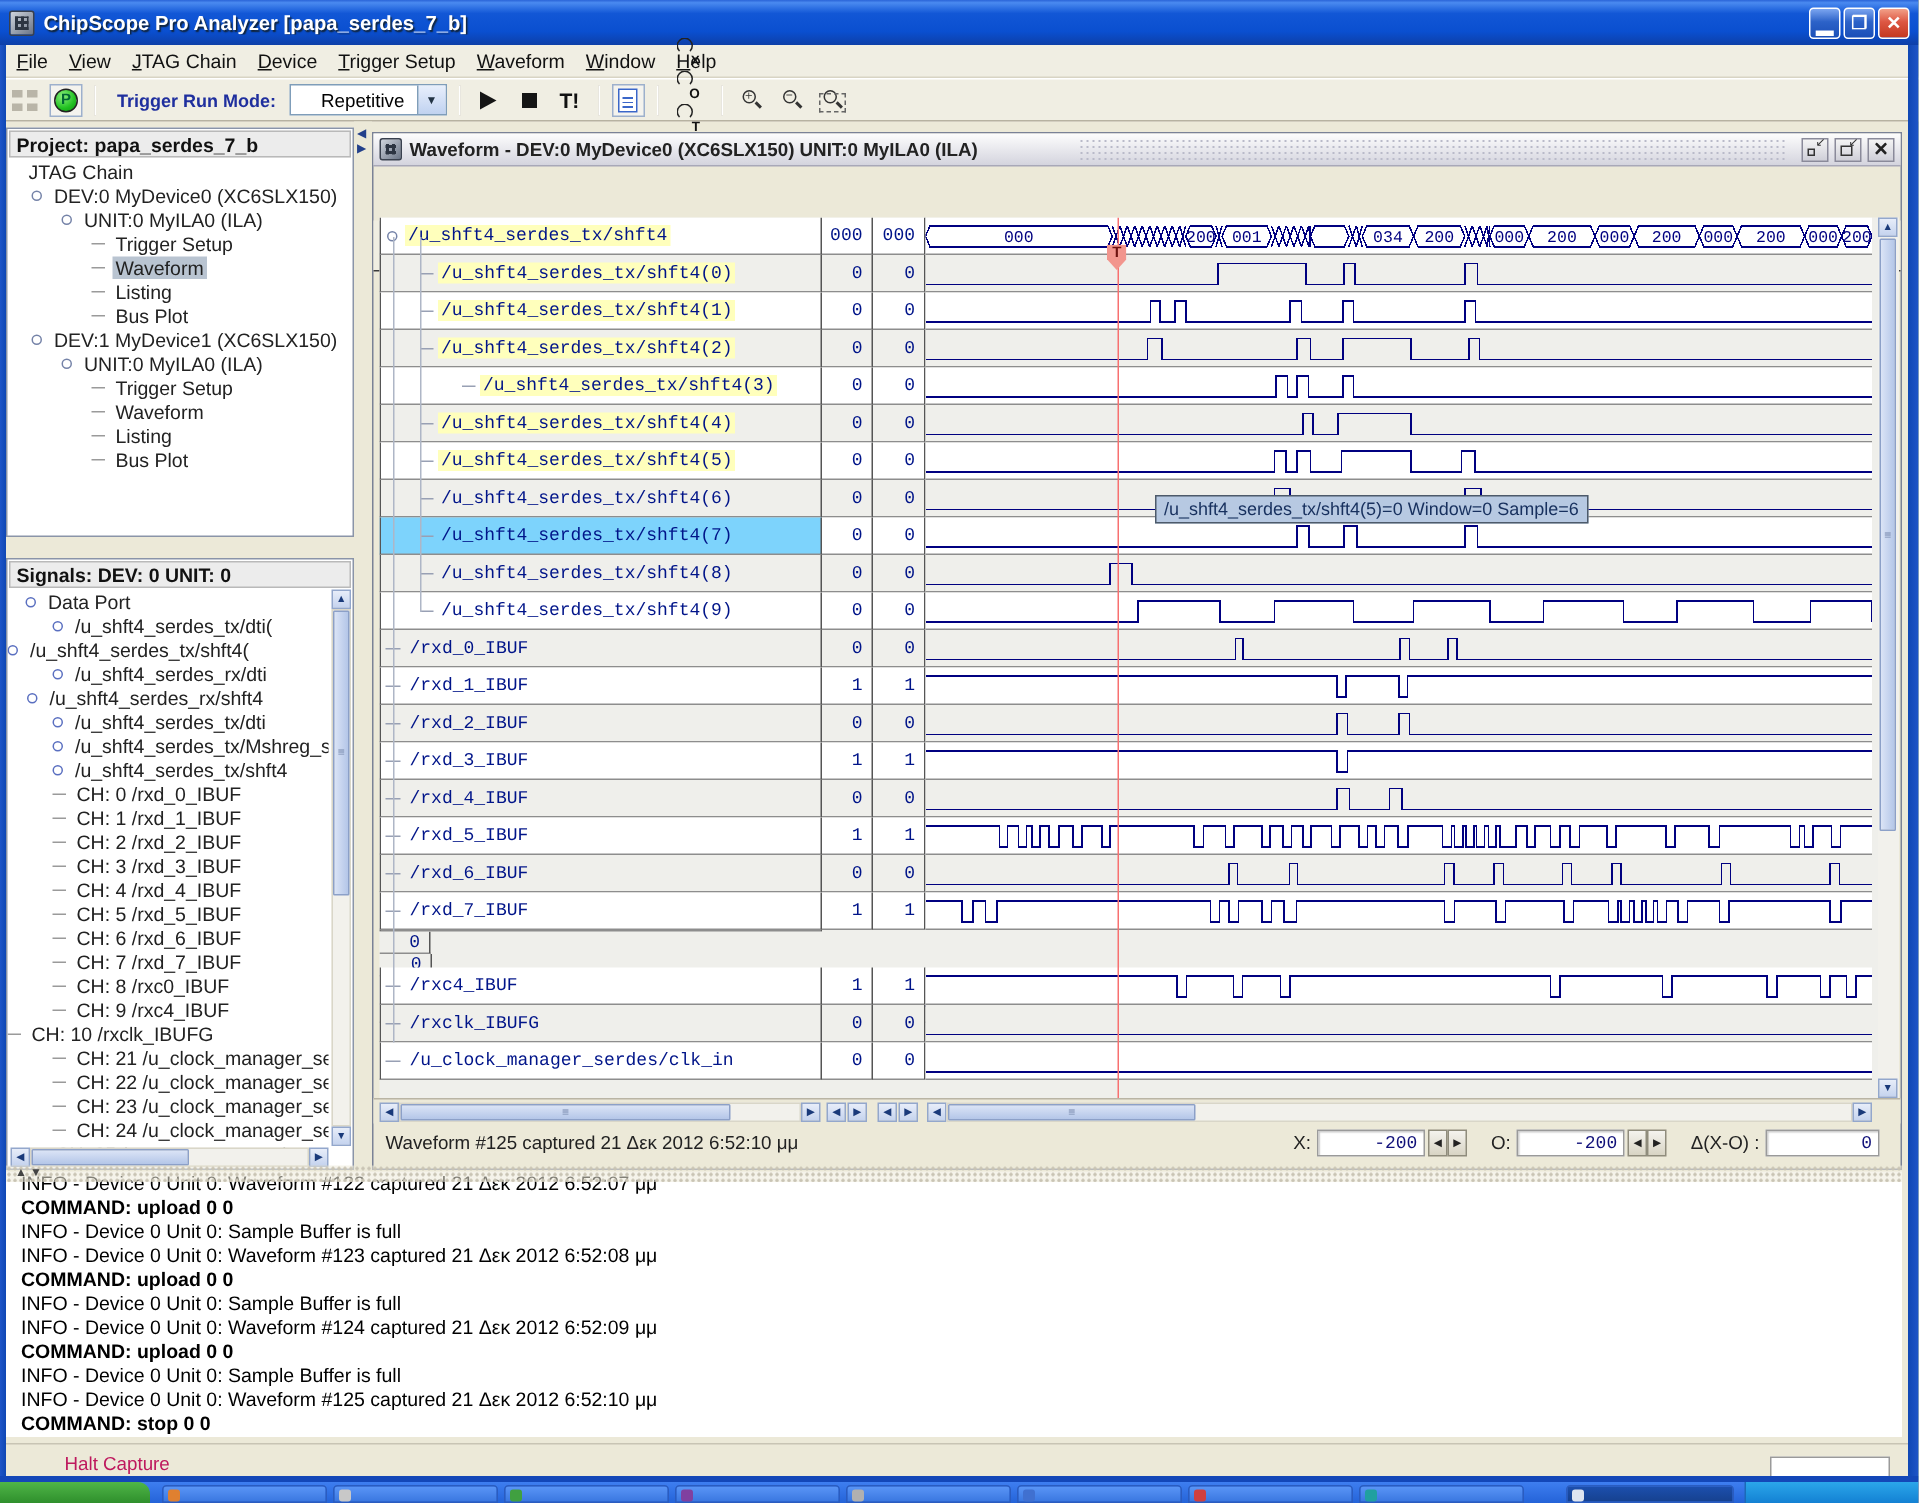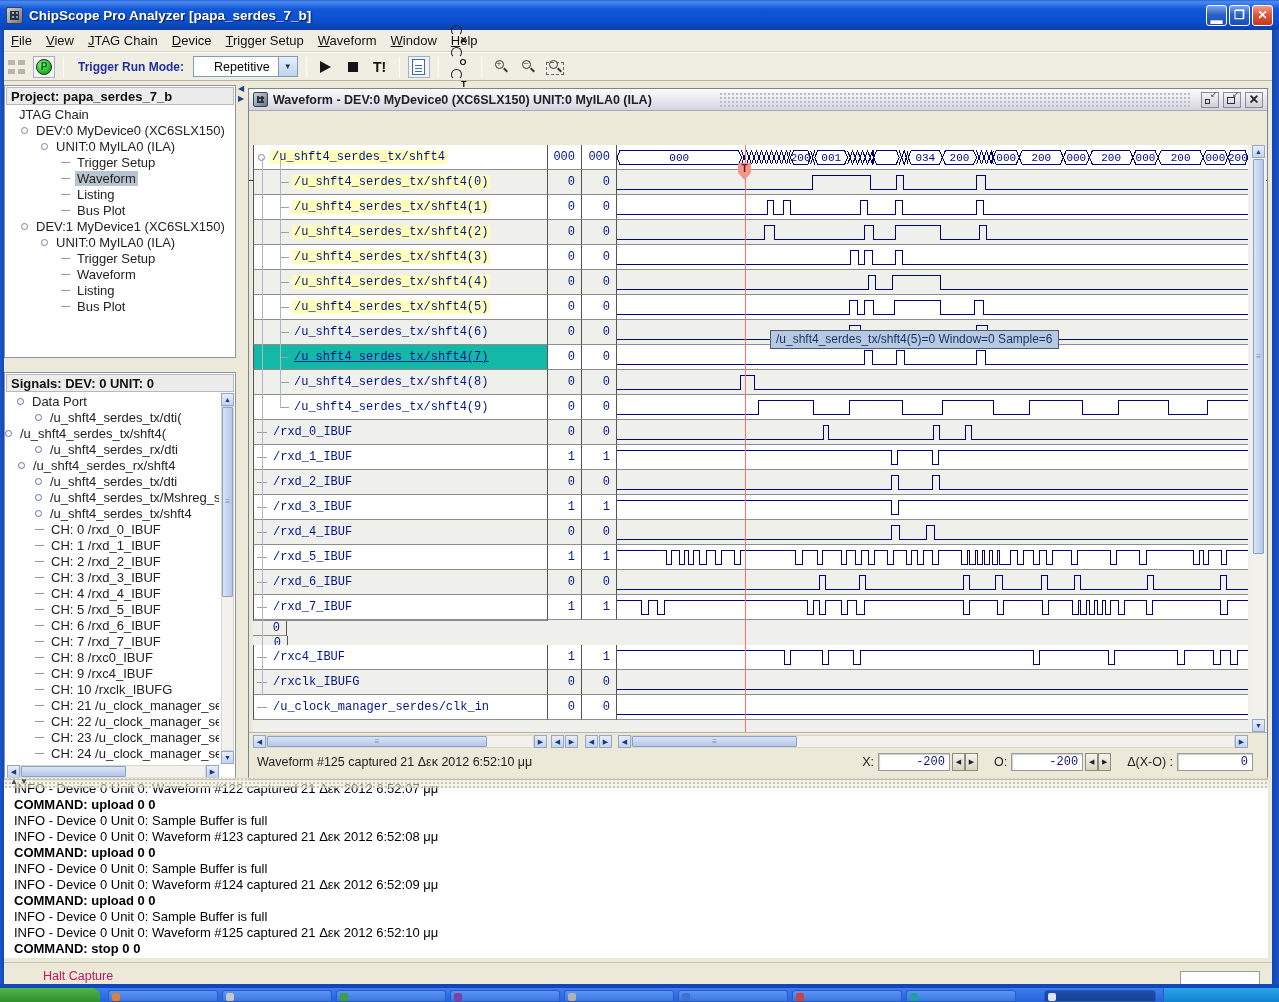--- a/index.html
+++ b/index.html
@@ -389,21 +389,21 @@
           <span class="lbl">CH: 7 /rxd_7_IBUF</span>
         </div>
         <div class="tree-row" style="padding-left: 30px;">
           <span class="dashg"></span>
           <span class="lbl">CH: 8 /rxc0_IBUF</span>
         </div>
         <div class="tree-row" style="padding-left: 30px;">
           <span class="dashg"></span>
           <span class="lbl">CH: 9 /rxc4_IBUF</span>
         </div>
-        <div class="tree-row" style="padding-left: 30px;">
+        <div class="tree-row" style="">
           <span class="dashg"></span>
           <span class="lbl">CH: 10 /rxclk_IBUFG</span>
         </div>
         <div class="tree-row" style="padding-left: 30px;">
           <span class="dashg"></span>
           <span class="lbl">CH: 21 /u_clock_manager_serd</span>
         </div>
         <div class="tree-row" style="padding-left: 30px;">
           <span class="dashg"></span>
           <span class="lbl">CH: 22 /u_clock_manager_serd</span>
@@ -608,21 +608,21 @@
             <span style="display: inline-block; width: 9px; height: 1px; background: rgb(152, 160, 180); margin: 0px 3px 0px 26px; flex: 0 0 auto;"></span>
             <span class="sig hl">/u_shft4_serdes_tx/shft4(2)</span>
           </div>
           <div class="cell valc" style="background: rgb(239, 239, 235);">0</div>
           <div class="cell valc o" style="background: rgb(239, 239, 235);">0</div>
           <div class="cell plotc" style="background: rgb(239, 239, 235);"><svg width="631" height="25" shape-rendering="crispEdges">
               <path d="M0,19.5 L147.9,19.5 L147.9,5.5 L157.8,5.5 L157.8,19.5 L247.6,19.5 L247.6,5.5 L256.6,5.5 L256.6,19.5 L278.2,19.5 L278.2,5.5 L323.6,5.5 L323.6,19.5 L362.2,19.5 L362.2,5.5 L369.4,5.5 L369.4,19.5 L631,19.5" fill="none" stroke="#000080" stroke-width="1"></path>
             </svg></div>
         </div>
         <div class="wrow" style="top: 100px;">
-          <div class="cell namec" style="background: rgb(255, 255, 255);">
+          <div class="cell namec" style="background: rgb(255, 255, 255); padding-left: 28px;">
             <span style="display: inline-block; width: 9px; height: 1px; background: rgb(152, 160, 180); margin: 0px 3px 0px 26px; flex: 0 0 auto;"></span>
             <span class="sig hl">/u_shft4_serdes_tx/shft4(3)</span>
           </div>
           <div class="cell valc" style="background: rgb(255, 255, 255);">0</div>
           <div class="cell valc o" style="background: rgb(255, 255, 255);">0</div>
           <div class="cell plotc" style="background: rgb(255, 255, 255);"><svg width="631" height="25" shape-rendering="crispEdges">
               <path d="M0,19.5 L233.7,19.5 L233.7,5.5 L241.3,5.5 L241.3,19.5 L247.6,19.5 L247.6,5.5 L255.3,5.5 L255.3,19.5 L278.2,19.5 L278.2,5.5 L285.4,5.5 L285.4,19.5 L631,19.5" fill="none" stroke="#000080" stroke-width="1"></path>
             </svg></div>
         </div>
         <div class="wrow" style="top: 125px;">
@@ -652,21 +652,21 @@
             <span style="display: inline-block; width: 9px; height: 1px; background: rgb(152, 160, 180); margin: 0px 3px 0px 26px; flex: 0 0 auto;"></span>
             <span class="sig">/u_shft4_serdes_tx/shft4(6)</span>
           </div>
           <div class="cell valc" style="background: rgb(239, 239, 235);">0</div>
           <div class="cell valc o" style="background: rgb(239, 239, 235);">0</div>
           <div class="cell plotc" style="background: rgb(239, 239, 235);"><svg width="631" height="25" shape-rendering="crispEdges">
               <path d="M0,19.5 L232.8,19.5 L232.8,5.5 L243.1,5.5 L243.1,19.5 L359.5,19.5 L359.5,5.5 L370.3,5.5 L370.3,19.5 L631,19.5" fill="none" stroke="#000080" stroke-width="1"></path>
             </svg></div>
         </div>
         <div class="wrow" style="top: 200px;">
-          <div class="cell namec" style="background: #14b8a6; text-decoration: underline;">
+          <div class="cell namec" style="background: #7dd3fc;">
             <span style="display: inline-block; width: 9px; height: 1px; background: rgb(152, 160, 180); margin: 0px 3px 0px 26px; flex: 0 0 auto;"></span>
             <span class="sig">/u_shft4_serdes_tx/shft4(7)</span>
           </div>
           <div class="cell valc" style="background: rgb(255, 255, 255);">0</div>
           <div class="cell valc o" style="background: rgb(255, 255, 255);">0</div>
           <div class="cell plotc" style="background: rgb(255, 255, 255);"><svg width="631" height="25" shape-rendering="crispEdges">
               <path d="M0,19.5 L247.6,19.5 L247.6,5.5 L255.7,5.5 L255.7,19.5 L279.1,19.5 L279.1,5.5 L287.6,5.5 L287.6,19.5 L359.5,19.5 L359.5,5.5 L368.1,5.5 L368.1,19.5 L631,19.5" fill="none" stroke="#000080" stroke-width="1"></path>
             </svg></div>
         </div>
         <div class="wrow" style="top: 225px;">

